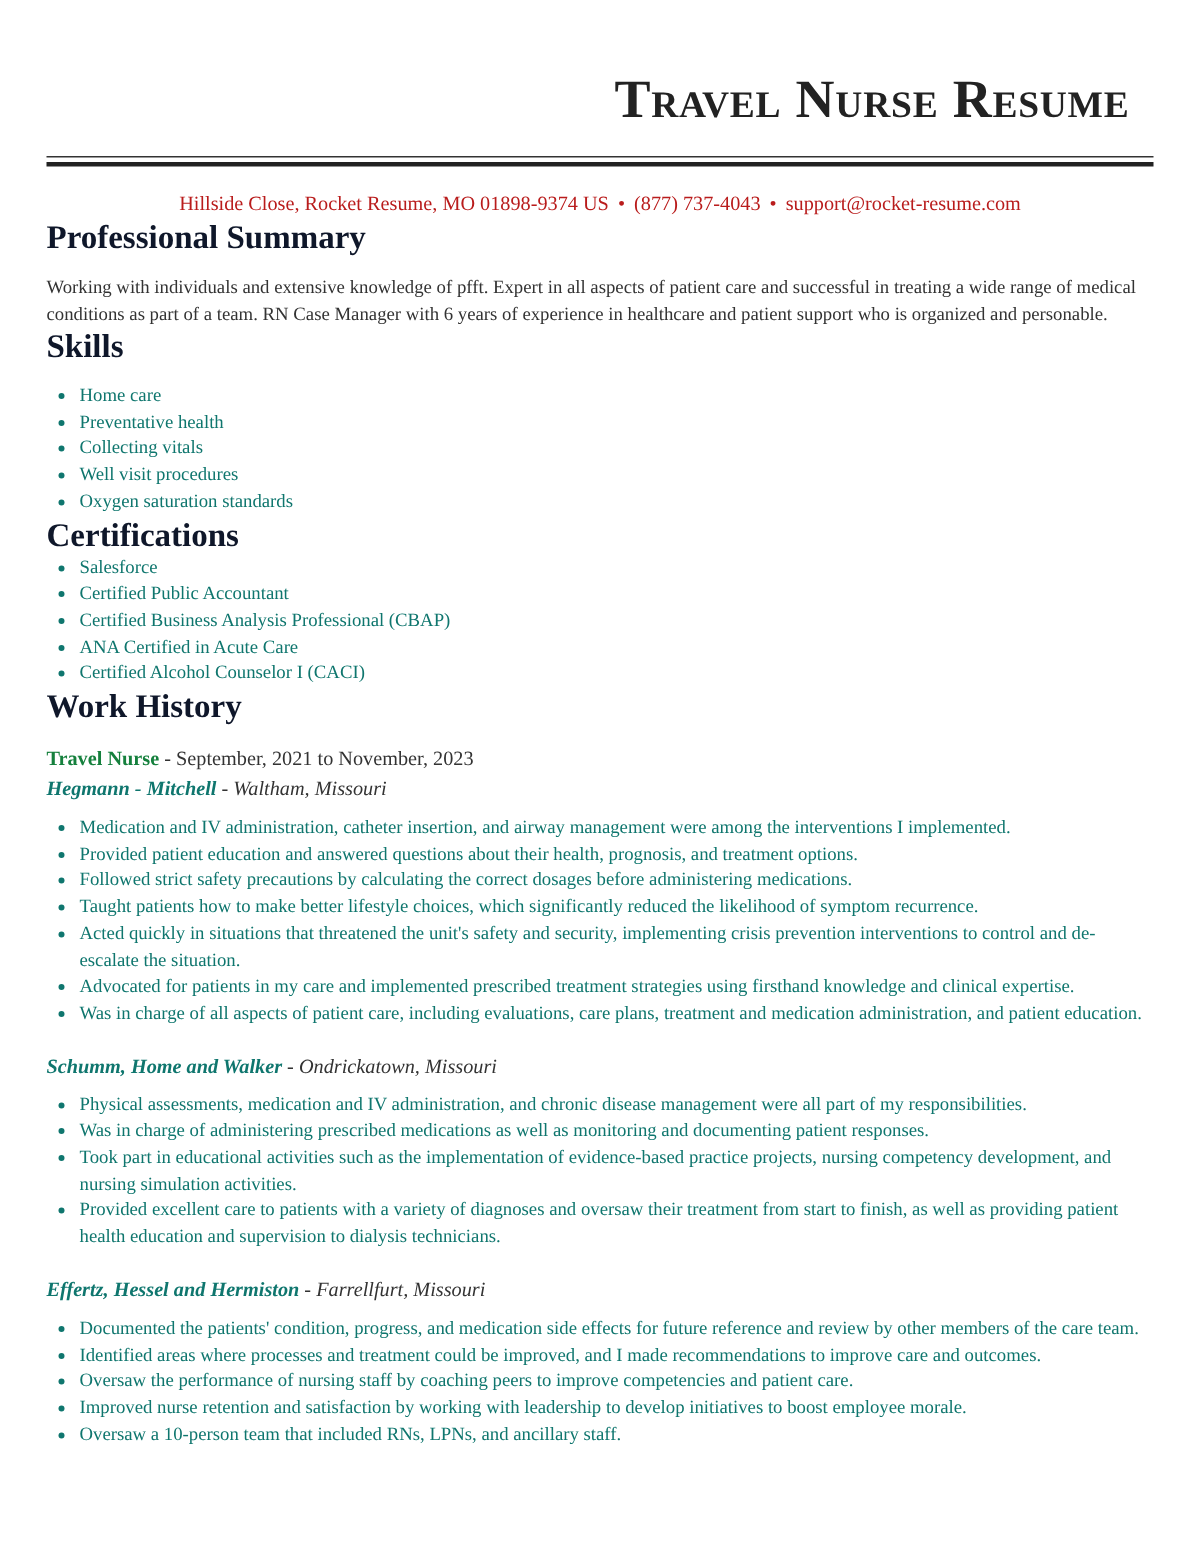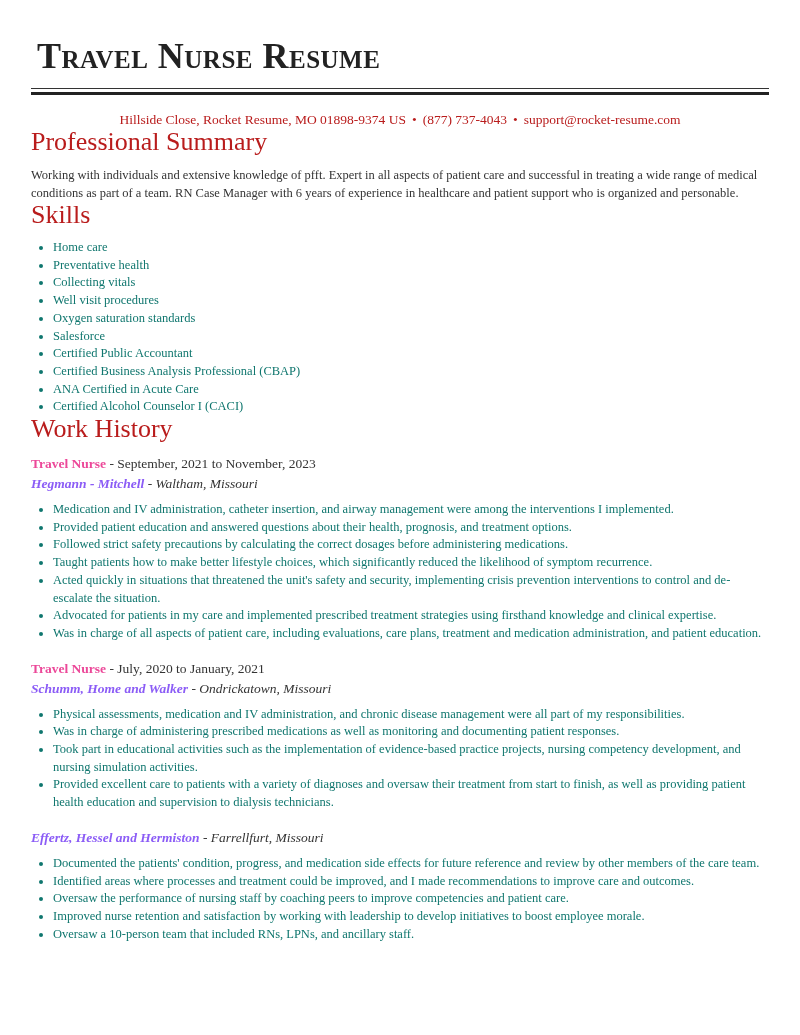--- a/index.html
+++ b/index.html
@@ -3,46 +3,46 @@
 <meta charset="utf-8">
 <style>
   html, body { margin: 0; padding: 0; background: #ffffff; }
   body {
     width: 800px; height: 1035px; overflow: hidden;
     font-family: "Liberation Serif", "DejaVu Serif", serif;
     color: #222222;
   }
   .page { padding: 0 31px 0 31px; }
   .title {
-    text-align: left;
+    text-align: right;
     font-size: 36px;
     font-weight: bold;
     font-variant: small-caps;
     letter-spacing: 0.5px;
-    margin: 6px;
+    margin: 16px;
     padding-top: 28px;
     line-height: 44px;
     color: #222;
   }
   .rule-thin { height: 1px; background: #333; margin-top: 10px; }
   .rule-thick { height: 3px; background: #222; margin-top: 3px; }
   .contact {
     text-align: center;
     font-size: 13.5px;
     margin-top: 16px;
     line-height: 18px;
     color: #b91c1c;
   }
   .contact .sep { margin: 0 6px; }
   h2.section {
-    font-weight: normal;
-    font-size: 26px;
+    font-weight: bold;
+    font-size: 22px;
     margin: 0;
     line-height: 26px;
-    color: #b91c1c;
+    color: #0f172a;
   }
   .summary-h { margin-top: 29px; }
   .summary {
     font-size: 12.5px;
     line-height: 18px;
     margin-top: 11px;
     color: #333;
   }
   .skills-h { margin-top: 12px; }
   ul.bullets {
@@ -53,23 +53,23 @@
     color: #0f766e;
   }
   .skills-wrap { display: flex; margin-top: 11px; }
   .skills-wrap ul { flex: 1; }
   .cert-h { margin-top: 13px; }
   .cert-list { margin-top: 11px; }
   .work-h { margin-top: 13px; }
   .job { margin-top: 12px; }
   .job + .job { margin-top: 16px; }
   .job-title-line { font-size: 13.5px; line-height: 20px; color: #333; }
-  .job-title-line b { color: #ec4899; }
+  .job-title-line b { color: #15803d; }
   .job-company-line { font-size: 13.5px; line-height: 20px; font-style: italic; color: #333; }
-  .job-company-line b { color: #8b5cf6; }
+  .job-company-line b { color: #0f766e; }
   .job ul.bullets { margin-top: 7px; }
 </style>
 </head>
 <body>
 
 <div class="page">
 
   <h1 class="title">Travel Nurse Resume</h1>
   <div class="rule-thin"></div>
   <div class="rule-thick"></div>
@@ -85,20 +85,21 @@
   <div class="skills-wrap">
     <ul class="bullets">
       <li>Home care</li>
       <li>Preventative health</li>
       <li>Collecting vitals</li>
       <li>Well visit procedures</li>
       <li>Oxygen saturation standards</li>
     </ul>
   </div>
 
+  <h2 class="section cert-h">Certifications</h2>
   <ul class="bullets cert-list">
     <li>Salesforce</li>
     <li>Certified Public Accountant</li>
     <li>Certified Business Analysis Professional (CBAP)</li>
     <li>ANA Certified in Acute Care</li>
     <li>Certified Alcohol Counselor I (CACI)</li>
   </ul>
 
   <h2 class="section work-h">Work History</h2>
 
@@ -110,21 +111,20 @@
       <li>Provided patient education and answered questions about their health, prognosis, and treatment options.</li>
       <li>Followed strict safety precautions by calculating the correct dosages before administering medications.</li>
       <li>Taught patients how to make better lifestyle choices, which significantly reduced the likelihood of symptom recurrence.</li>
       <li>Acted quickly in situations that threatened the unit's safety and security, implementing crisis prevention interventions to control and de-escalate the situation.</li>
       <li>Advocated for patients in my care and implemented prescribed treatment strategies using firsthand knowledge and clinical expertise.</li>
       <li>Was in charge of all aspects of patient care, including evaluations, care plans, treatment and medication administration, and patient education.</li>
     </ul>
   </div>
 
   <div class="job">
-    <div class="job-title-line"><b>Travel Nurse</b><span> - July, 2020 to January, 2021</span></div>
     <div class="job-company-line"><b>Schumm, Home and Walker</b><span> - Ondrickatown, Missouri</span></div>
     <ul class="bullets">
       <li>Physical assessments, medication and IV administration, and chronic disease management were all part of my responsibilities.</li>
       <li>Was in charge of administering prescribed medications as well as monitoring and documenting patient responses.</li>
       <li>Took part in educational activities such as the implementation of evidence-based practice projects, nursing competency development, and nursing simulation activities.</li>
       <li>Provided excellent care to patients with a variety of diagnoses and oversaw their treatment from start to finish, as well as providing patient health education and supervision to dialysis technicians.</li>
     </ul>
   </div>
 
   <div class="job">

